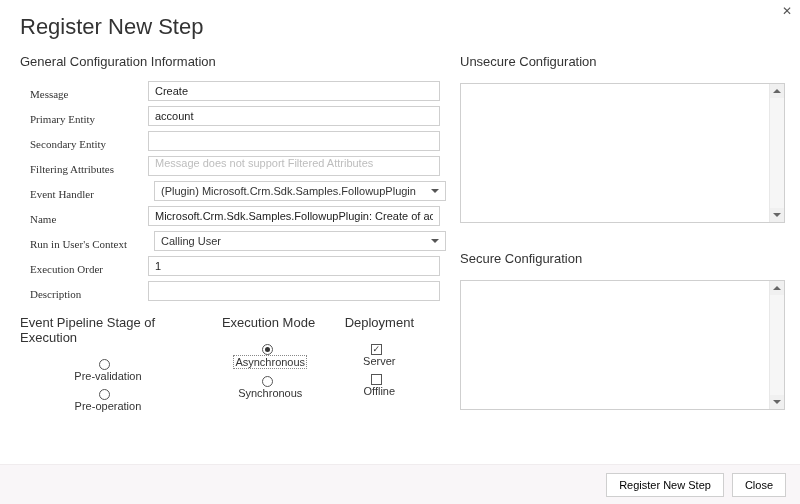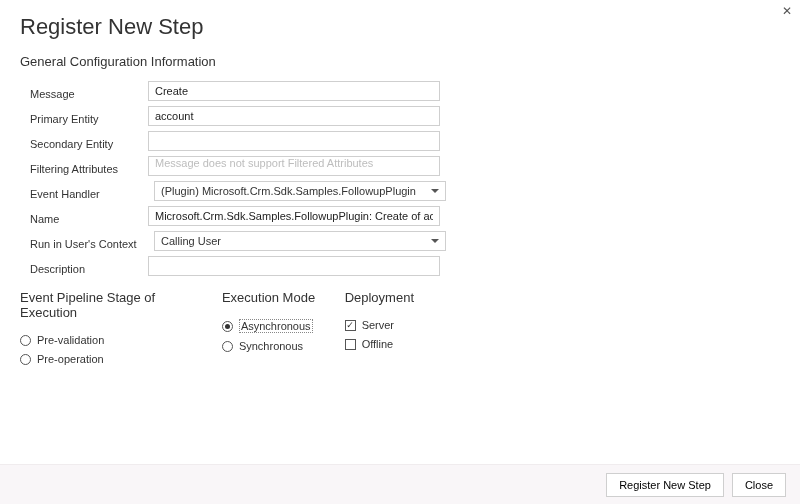--- a/index.html
+++ b/index.html
@@ -55,20 +55,21 @@
   .form-row {
     display: flex;
     align-items: center;
     margin-bottom: 3px;
     height: 22px;
   }
   .form-row label {
     width: 118px;
     font-size: 11px;
     color: #333;
+    font-family: Liberation Serif, serif;
   }
   .form-row .field {
     flex: 1;
     height: 27px;
   }
   .field input,
   .field .like-input {
     width: 100%;
     height: 20px;
     border: 1px solid #cfcfcf;
@@ -113,20 +114,21 @@
   .group-header {
     font-size: 13px;
     font-weight: 400;
     color: #333;
     margin-bottom: 14px;
   }
   .opt-row {
     display: flex;
     align-items: center;
     margin-bottom: 7px;
+    flex-direction: column;
   }
   .radio {
     width: 11px; height: 11px;
     border-radius: 50%;
     border: 1px solid #555;
     margin-right: 6px;
     position: relative;
     display: inline-block;
     background: #fff;
   }
@@ -271,20 +273,24 @@
         <div class="form-row">
           <label>Run in User's Context</label>
           <div class="field">
             <div class="select">
               <span class="sel-text">Calling User</span>
               <span class="chevron-down"></span>
             </div>
           </div>
         </div>
 
+        <div class="form-row">
+          <label>Execution Order</label>
+          <div class="field"><input value="1" style=""></div>
+        </div>
 
         <div class="form-row">
           <label>Description</label>
           <div class="field"><input value="" style=""></div>
         </div>
 
       </div>
 
       <div class="group-row">
 
@@ -320,19 +326,46 @@
           </div>
           <div class="opt-row">
             <span class="checkbox"></span>
             <span class="opt-label">Offline</span>
           </div>
         </div>
 
       </div>
     </div>
 
+    <div class="right-col">
+      <div class="section-header">Unsecure  Configuration</div>
+      <div class="textarea-wrap unsecure">
+        <div class="scrollbar">
+          <div class="scroll-btn">
+              <span class="arrow-up"></span>
+            </div>
+          <div class="scroll-btn">
+              <span class="arrow-down"></span>
+            </div>
+        </div>
+      </div>
+
+      <div class="right-section-gap"></div>
+
+      <div class="section-header">Secure  Configuration</div>
+      <div class="textarea-wrap secure">
+        <div class="scrollbar">
+          <div class="scroll-btn">
+              <span class="arrow-up"></span>
+            </div>
+          <div class="scroll-btn">
+              <span class="arrow-down"></span>
+            </div>
+        </div>
+      </div>
+    </div>
   </div>
 
   <div class="bottom-bar">
     <button class="btn">Register New Step</button>
     <button class="btn">Close</button>
   </div>
 </div>
 
 </body></html>

